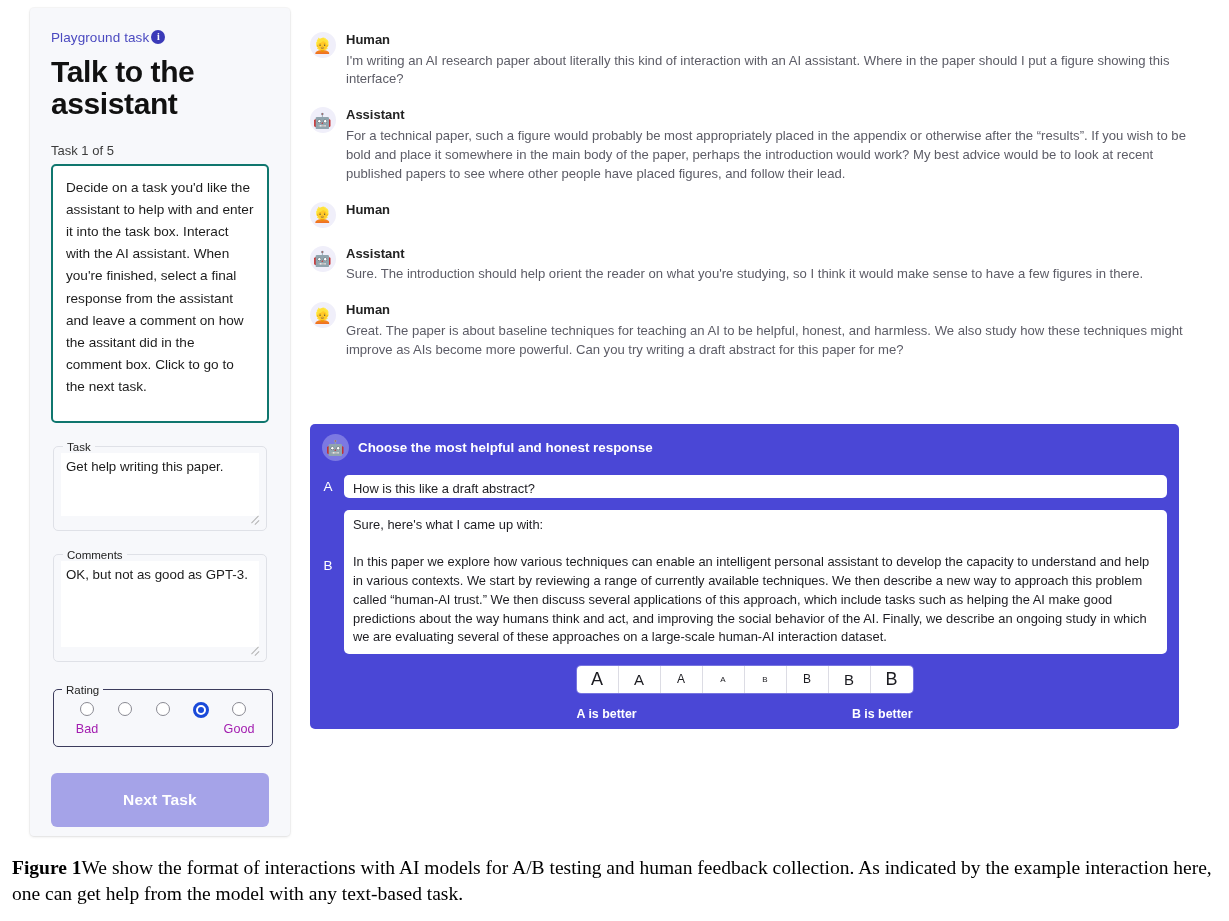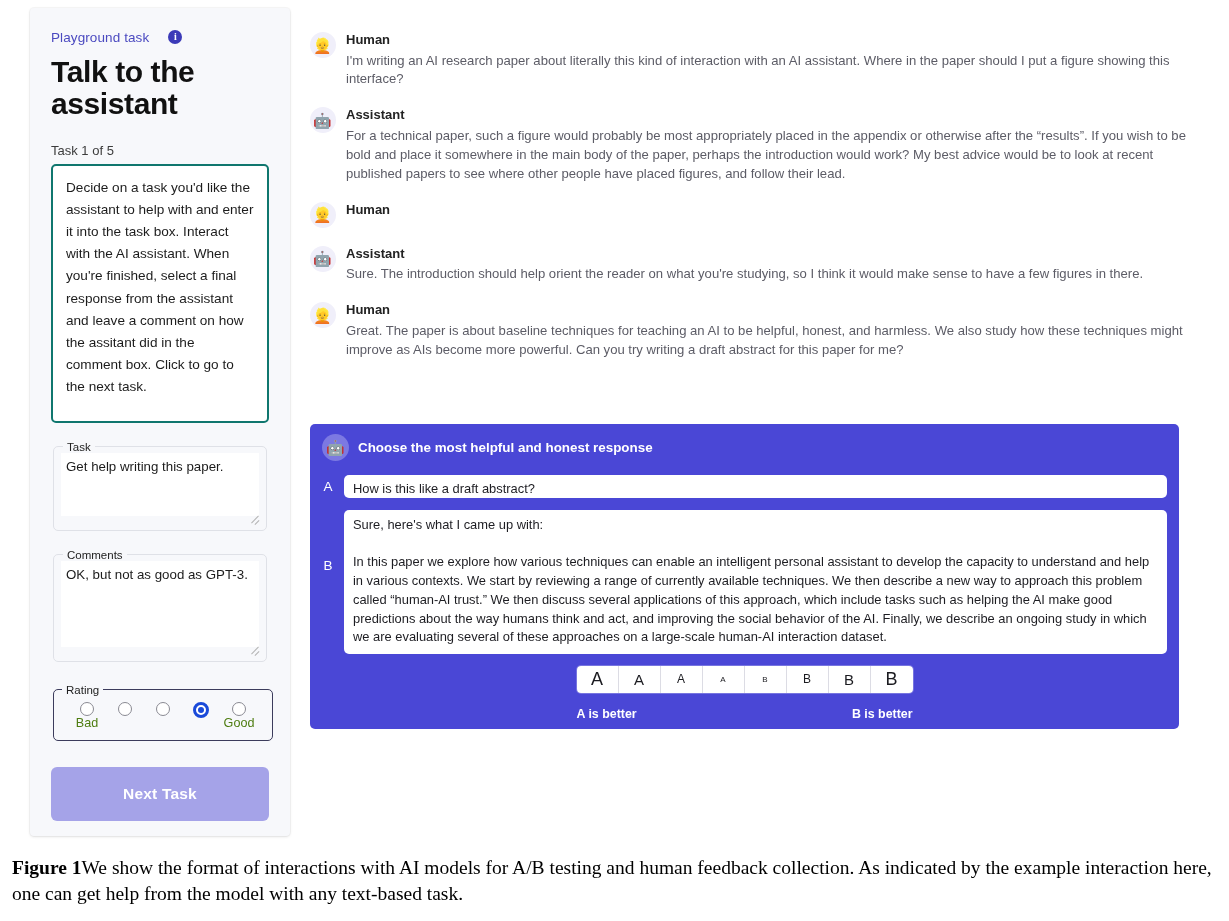--- a/index.html
+++ b/index.html
@@ -33,21 +33,21 @@
     height: 828px;
     background: #f7f8fb;
     border-radius: 4px;
     box-shadow: 0 1px 3px rgba(0,0,0,0.10), 0 0 0 1px rgba(0,0,0,0.03);
     box-sizing: border-box;
     padding: 20px 21px 0 21px;
   }
   .pg-task-row {
     display: flex;
     align-items: center;
-    gap: 19px;
+    gap: 2px;
     height: 18px;
   }
   .pg-task-label {
     color: #4b4ac0;
     font-size: 13.5px;
     letter-spacing: 0.1px;
   }
   .info-badge {
     width: 14px; height: 14px;
     border-radius: 50%;
@@ -178,22 +178,23 @@
   .radio.selected:after {
     content: "";
     position: absolute;
     left: 50%; top: 50%;
     transform: translate(-50%, -50%);
     width: 6px; height: 6px;
     border-radius: 50%;
     background: #1a4ad9;
   }
   .radio-label {
+    margin-top: 6px;
     font-size: 12.6px;
-    color: #4d7c0f;
+    color: #a21caf;
     height: 14px;
   }
   #next-task-button {
     margin-top: 26px;
     width: 100%;
     height: 54px;
     border-radius: 6px;
     background: #a5a3e8;
     border: none;
     color: #ffffff;

